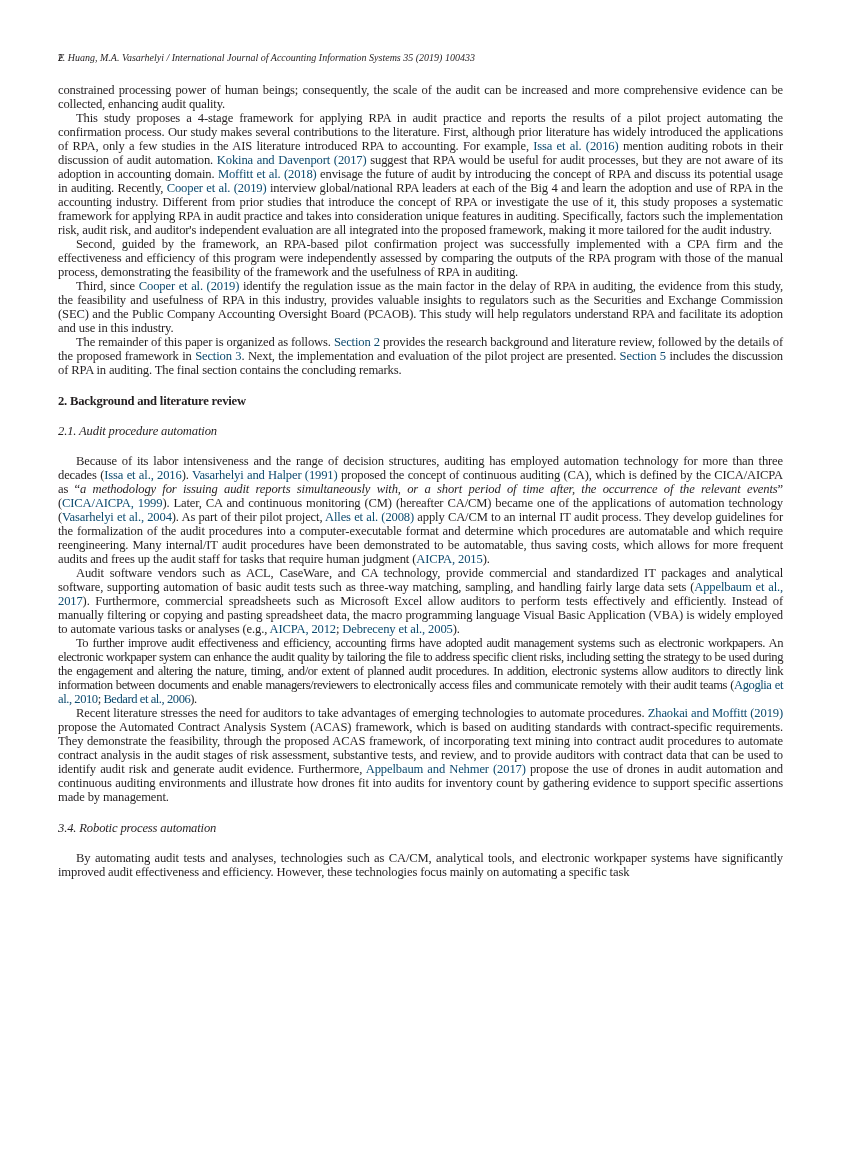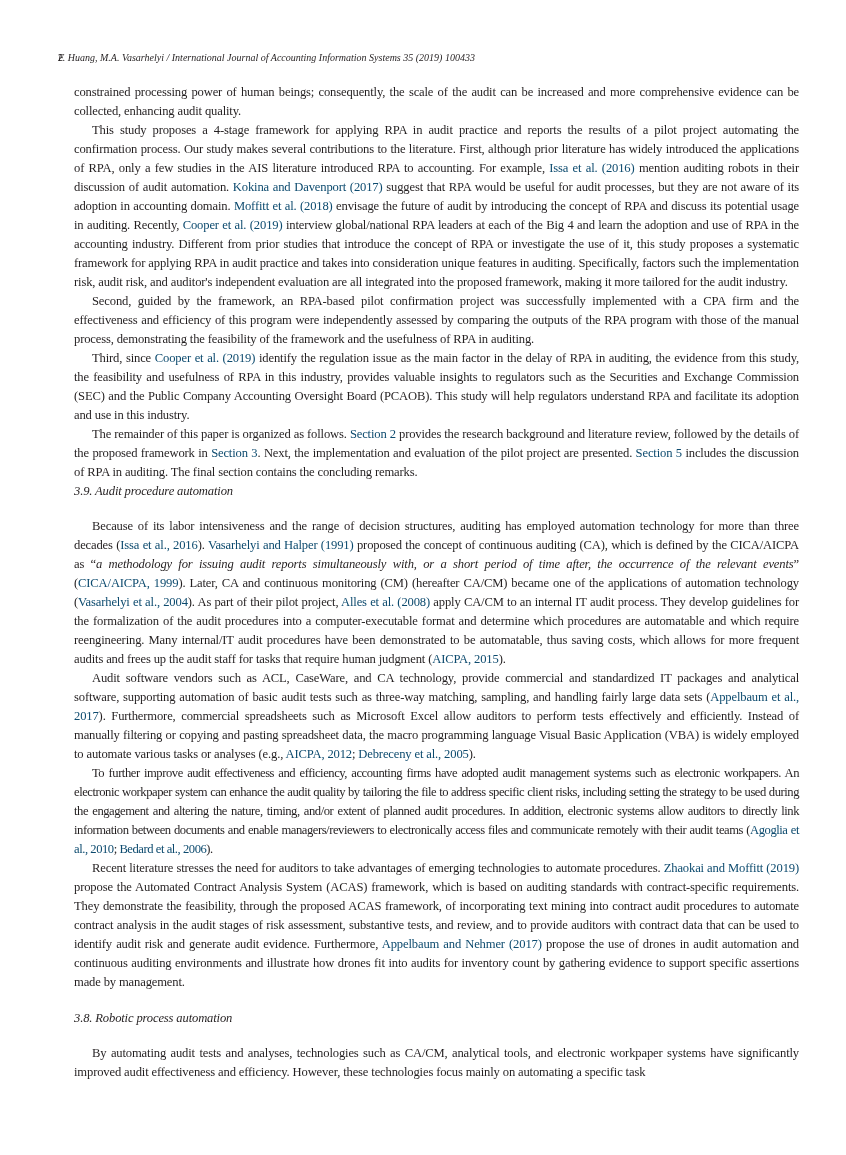--- a/index.html
+++ b/index.html
@@ -3,21 +3,21 @@
 <meta charset="utf-8">
 <style>
   html, body { margin: 0; padding: 0; background: #ffffff; }
   body { width: 846px; height: 1155px; position: relative; overflow: hidden; }
   .page { position: absolute; left: 58px; top: 0; width: 725px; color: #231f20;
           font-family: "Liberation Serif", "DejaVu Serif", serif; }
   .running-head { position: absolute; top: 52px; left: 0; width: 725px; height: 16px;
                   font-size: 10px; font-style: italic; }
   .page-num { position: absolute; left: 0; top: 0; font-style: normal; }
   .journal-line { position: absolute; left: 0; width: 100%; }
-  .body { position: absolute; top: 83px; left: 16px; width: 725px; font-size: 12.6px; line-height: 19px;
+  .body { position: absolute; top: 83px; left: 0; width: 725px; font-size: 12.6px; line-height: 14px;
           text-align: justify; hyphens: manual; letter-spacing: -0.15px; }
   p { margin: 0; text-indent: 18px; }
   p.noindent { text-indent: 0; }
   a, .link { color: #0c4a6e; text-decoration: none; cursor: pointer; }
   h2.section { font-size: 12.6px; font-weight: bold; margin: 17px 0 16px 0; letter-spacing: -0.2px; }
   h3.subsection { font-size: 12.6px; font-style: italic; font-weight: normal; margin: 0 0 16px 0; }
   .gap { height: 17px; }
   em { }
 </style>
 </head>
@@ -35,31 +35,32 @@
     <p class="noindent"><span>constrained processing power of human beings; consequently, the scale of the audit can be increased and more comprehensive evidence can be collected, enhancing audit quality.</span></p>
 
     <p><span>This study proposes a 4-stage framework for applying RPA in audit practice and reports the results of a pilot project automat­ing the confirmation process. Our study makes several contributions to the literature. First, although prior literature has widely introduced the applications of RPA, only a few studies in the AIS literature introduced RPA to accounting. For example, </span><a>Issa et al. (2016)</a><span> mention auditing robots in their discussion of audit automation. </span><a>Kokina and Davenport (2017)</a><span> suggest that RPA would be useful for audit processes, but they are not aware of its adoption in accounting domain. </span><a>Moffitt et al. (2018)</a><span> envisage the future of audit by introducing the concept of RPA and discuss its potential usage in auditing. Recently, </span><a>Cooper et al. (2019)</a><span> interview global/national RPA leaders at each of the Big 4 and learn the adoption and use of RPA in the accounting industry. Dif­ferent from prior studies that introduce the concept of RPA or investigate the use of it, this study proposes a systematic frame­work for applying RPA in audit practice and takes into consideration unique features in auditing. Specifically, factors such the implementation risk, audit risk, and auditor's independent evaluation are all integrated into the proposed framework, making it more tailored for the audit industry.</span></p>
 
     <p><span>Second, guided by the framework, an RPA-based pilot confirmation project was successfully implemented with a CPA firm and the effectiveness and efficiency of this program were independently assessed by comparing the outputs of the RPA program with those of the manual process, demonstrating the feasibility of the framework and the usefulness of RPA in auditing.</span></p>
 
     <p><span>Third, since </span><a>Cooper et al. (2019)</a><span> identify the regulation issue as the main factor in the delay of RPA in auditing, the evidence from this study, the feasibility and usefulness of RPA in this industry, provides valuable insights to regulators such as the Securi­ties and Exchange Commission (SEC) and the Public Company Accounting Oversight Board (PCAOB). This study will help regula­tors understand RPA and facilitate its adoption and use in this industry.</span></p>
 
     <p><span>The remainder of this paper is organized as follows. </span><a>Section 2</a><span> provides the research background and literature review, followed by the details of the proposed framework in </span><a>Section 3</a><span>. Next, the implementation and evaluation of the pilot project are presented. </span><a>Section 5</a><span> includes the discussion of RPA in auditing. The final section contains the concluding remarks.</span></p>
 
+    <h2 class="section">2. Background and literature review</h2>
 
-    <h3 class="subsection">3.9. Audit procedure automation</h3>
+    <h3 class="subsection">2.1. Audit procedure automation</h3>
 
     <p><span>Because of its labor intensiveness and the range of decision structures, auditing has employed automation technology for more than three decades (</span><a>Issa et al., 2016</a><span>). </span><a>Vasarhelyi and Halper (1991)</a><span> proposed the concept of continuous auditing (CA), which is defined by the CICA/AICPA as “</span><em>a methodology for issuing audit reports simultaneously with, or a short period of time after, the occur­rence of the relevant events</em><span>” (</span><a>CICA/AICPA, 1999</a><span>). Later, CA and continuous monitoring (CM) (hereafter CA/CM) became one of the applications of automation technology (</span><a>Vasarhelyi et al., 2004</a><span>). As part of their pilot project, </span><a>Alles et al. (2008)</a><span> apply CA/CM to an internal IT audit process. They develop guidelines for the formalization of the audit procedures into a computer-executable format and determine which procedures are automatable and which require reengineering. Many internal/IT audit procedures have been demonstrated to be automatable, thus saving costs, which allows for more frequent audits and frees up the audit staff for tasks that require human judgment (</span><a>AICPA, 2015</a><span>).</span></p>
 
     <p><span>Audit software vendors such as ACL, CaseWare, and CA technology, provide commercial and standardized IT packages and an­alytical software, supporting automation of basic audit tests such as three-way matching, sampling, and handling fairly large data sets (</span><a>Appelbaum et al., 2017</a><span>). Furthermore, commercial spreadsheets such as Microsoft Excel allow auditors to perform tests ef­fectively and efficiently. Instead of manually filtering or copying and pasting spreadsheet data, the macro programming language Visual Basic Application (VBA) is widely employed to automate various tasks or analyses (e.g., </span><a>AICPA, 2012</a><span>; </span><a>Debreceny et al., 2005</a><span>).</span></p>
 
     <p style="letter-spacing:-0.45px;"><span>To further improve audit effectiveness and efficiency, accounting firms have adopted audit management systems such as electronic workpapers. An electronic workpaper system can enhance the audit quality by tailoring the file to address specific client risks, includ­ing setting the strategy to be used during the engagement and altering the nature, timing, and/or extent of planned audit procedures. In addition, electronic systems allow auditors to directly link information between documents and enable managers/reviewers to elec­tronically access files and communicate remotely with their audit teams (</span><a>Agoglia et al., 2010</a><span>; </span><a>Bedard et al., 2006</a><span>).</span></p>
 
     <p><span>Recent literature stresses the need for auditors to take advantages of emerging technologies to automate procedures. </span><a>Zhaokai and Moffitt (2019)</a><span> propose the Automated Contract Analysis System (ACAS) framework, which is based on auditing standards with contract-specific requirements. They demonstrate the feasibility, through the proposed ACAS framework, of incorporating text mining into contract audit procedures to automate contract analysis in the audit stages of risk assessment, substantive tests, and review, and to provide auditors with contract data that can be used to identify audit risk and generate audit evidence. Furthermore, </span><a>Appelbaum and Nehmer (2017)</a><span> propose the use of drones in audit automation and continuous auditing environ­ments and illustrate how drones fit into audits for inventory count by gathering evidence to support specific assertions made by management.</span></p>
 
     <div class="gap"></div>
 
-    <h3 class="subsection">3.8. Robotic process automation</h3>
+    <h3 class="subsection">3.4. Robotic process automation</h3>
 
     <p><span>By automating audit tests and analyses, technologies such as CA/CM, analytical tools, and electronic workpaper systems have significantly improved audit effectiveness and efficiency. However, these technologies focus mainly on automating a specific task</span></p>
 
   </div>
 </div>
 
 </body></html>

